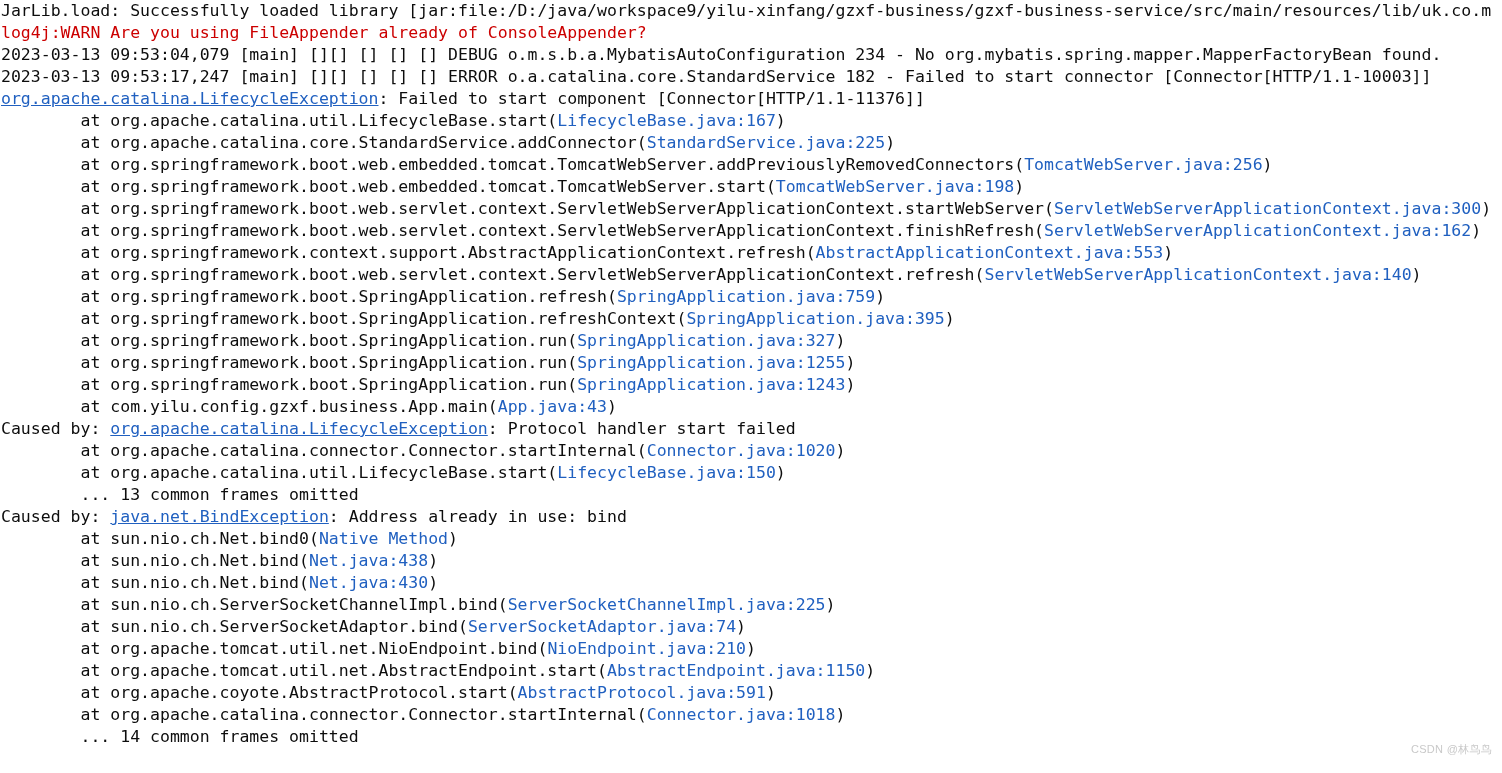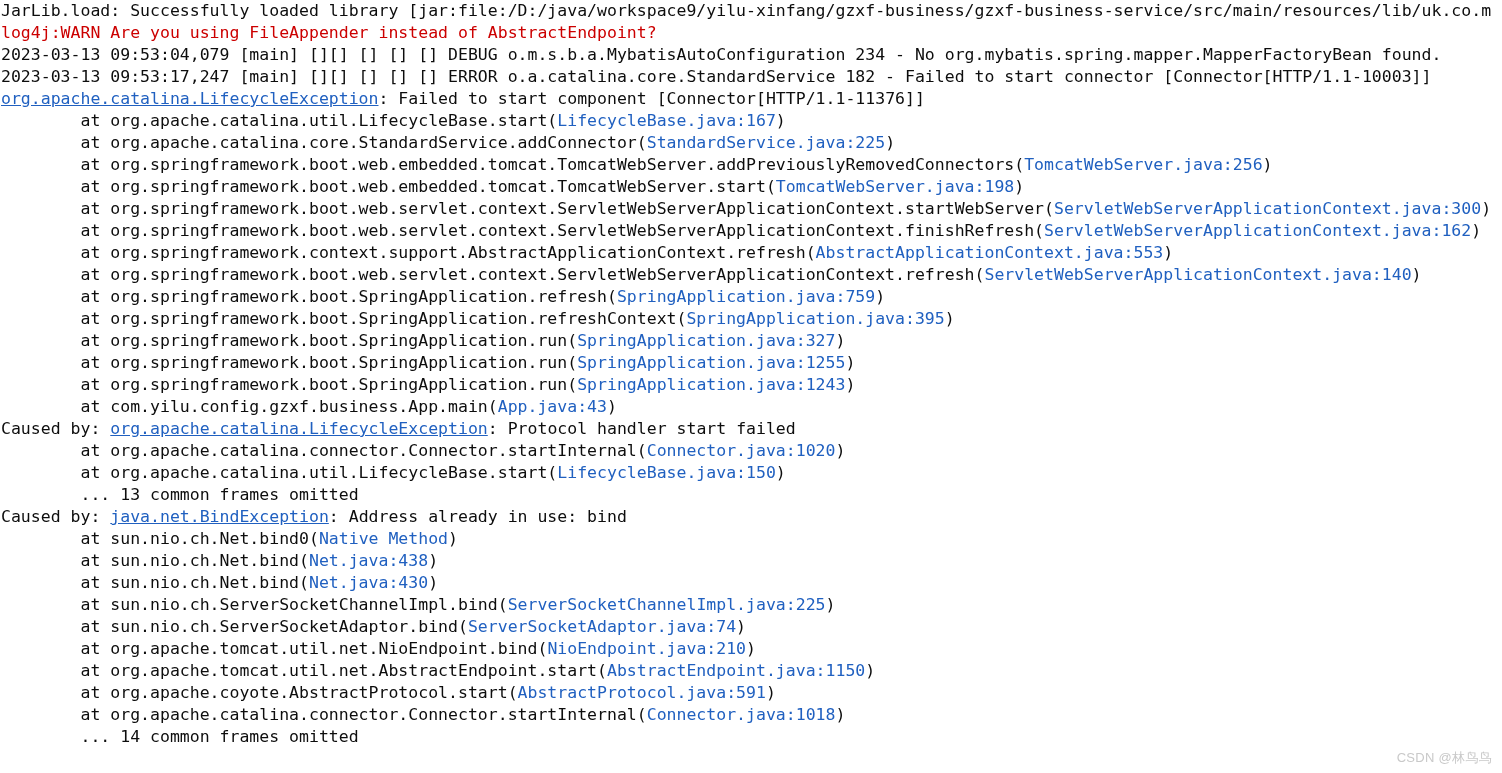--- a/index.html
+++ b/index.html
@@ -44,36 +44,36 @@
   .exc {
     color: #2060c0;
     text-decoration: underline;
     text-underline-offset: 1px;
     cursor: pointer;
   }
 
   #watermark {
     position: absolute;
     right: 10px;
-    bottom: 6px;
+    bottom: 16px;
     font-family: "Liberation Sans", "DejaVu Sans", sans-serif;
-    font-size: 13px;
+    font-size: 11px;
     color: #c9c9c9;
     white-space: pre;
     letter-spacing: 0.3px;
     pointer-events: none;
   }
 </style>
 </head>
 <body>
 
 <div id="console">
   <div id="log-lines">
       <div class="log-line plain"><span>JarLib.load: Successfully loaded library [jar:file:/D:/java/workspace9/yilu-xinfang/gzxf-business/gzxf-business-service/src/main/resources/lib/uk.co.m</span></div>
-      <div class="log-line warn"><span>log4j:WARN Are you using FileAppender instead of AbstractEndpoint?</span></div>
+      <div class="log-line warn"><span>log4j:WARN Are you using FileAppender already of ConsoleAppender?</span></div>
       <div class="log-line plain"><span>2023-03-13 09:53:04,079 [main] [][] [] [] [] DEBUG o.m.s.b.a.MybatisAutoConfiguration 234 - No org.mybatis.spring.mapper.MapperFactoryBean found.</span></div>
       <div class="log-line plain"><span>2023-03-13 09:53:17,247 [main] [][] [] [] [] ERROR o.a.catalina.core.StandardService 182 - Failed to start connector [Connector[HTTP/1.1-10003]]</span></div>
       <div class="log-line plain"><span class="exc">org.apache.catalina.LifecycleException</span><span>: Failed to start component [Connector[HTTP/1.1-11376]]</span></div>
       <div class="log-line plain"><span>        at org.apache.catalina.util.LifecycleBase.start(</span><span class="lnk">LifecycleBase.java:167</span><span>)</span></div>
       <div class="log-line plain"><span>        at org.apache.catalina.core.StandardService.addConnector(</span><span class="lnk">StandardService.java:225</span><span>)</span></div>
       <div class="log-line plain"><span>        at org.springframework.boot.web.embedded.tomcat.TomcatWebServer.addPreviouslyRemovedConnectors(</span><span class="lnk">TomcatWebServer.java:256</span><span>)</span></div>
       <div class="log-line plain"><span>        at org.springframework.boot.web.embedded.tomcat.TomcatWebServer.start(</span><span class="lnk">TomcatWebServer.java:198</span><span>)</span></div>
       <div class="log-line plain"><span>        at org.springframework.boot.web.servlet.context.ServletWebServerApplicationContext.startWebServer(</span><span class="lnk">ServletWebServerApplicationContext.java:300</span><span>)</span></div>
       <div class="log-line plain"><span>        at org.springframework.boot.web.servlet.context.ServletWebServerApplicationContext.finishRefresh(</span><span class="lnk">ServletWebServerApplicationContext.java:162</span><span>)</span></div>
       <div class="log-line plain"><span>        at org.springframework.context.support.AbstractApplicationContext.refresh(</span><span class="lnk">AbstractApplicationContext.java:553</span><span>)</span></div>

